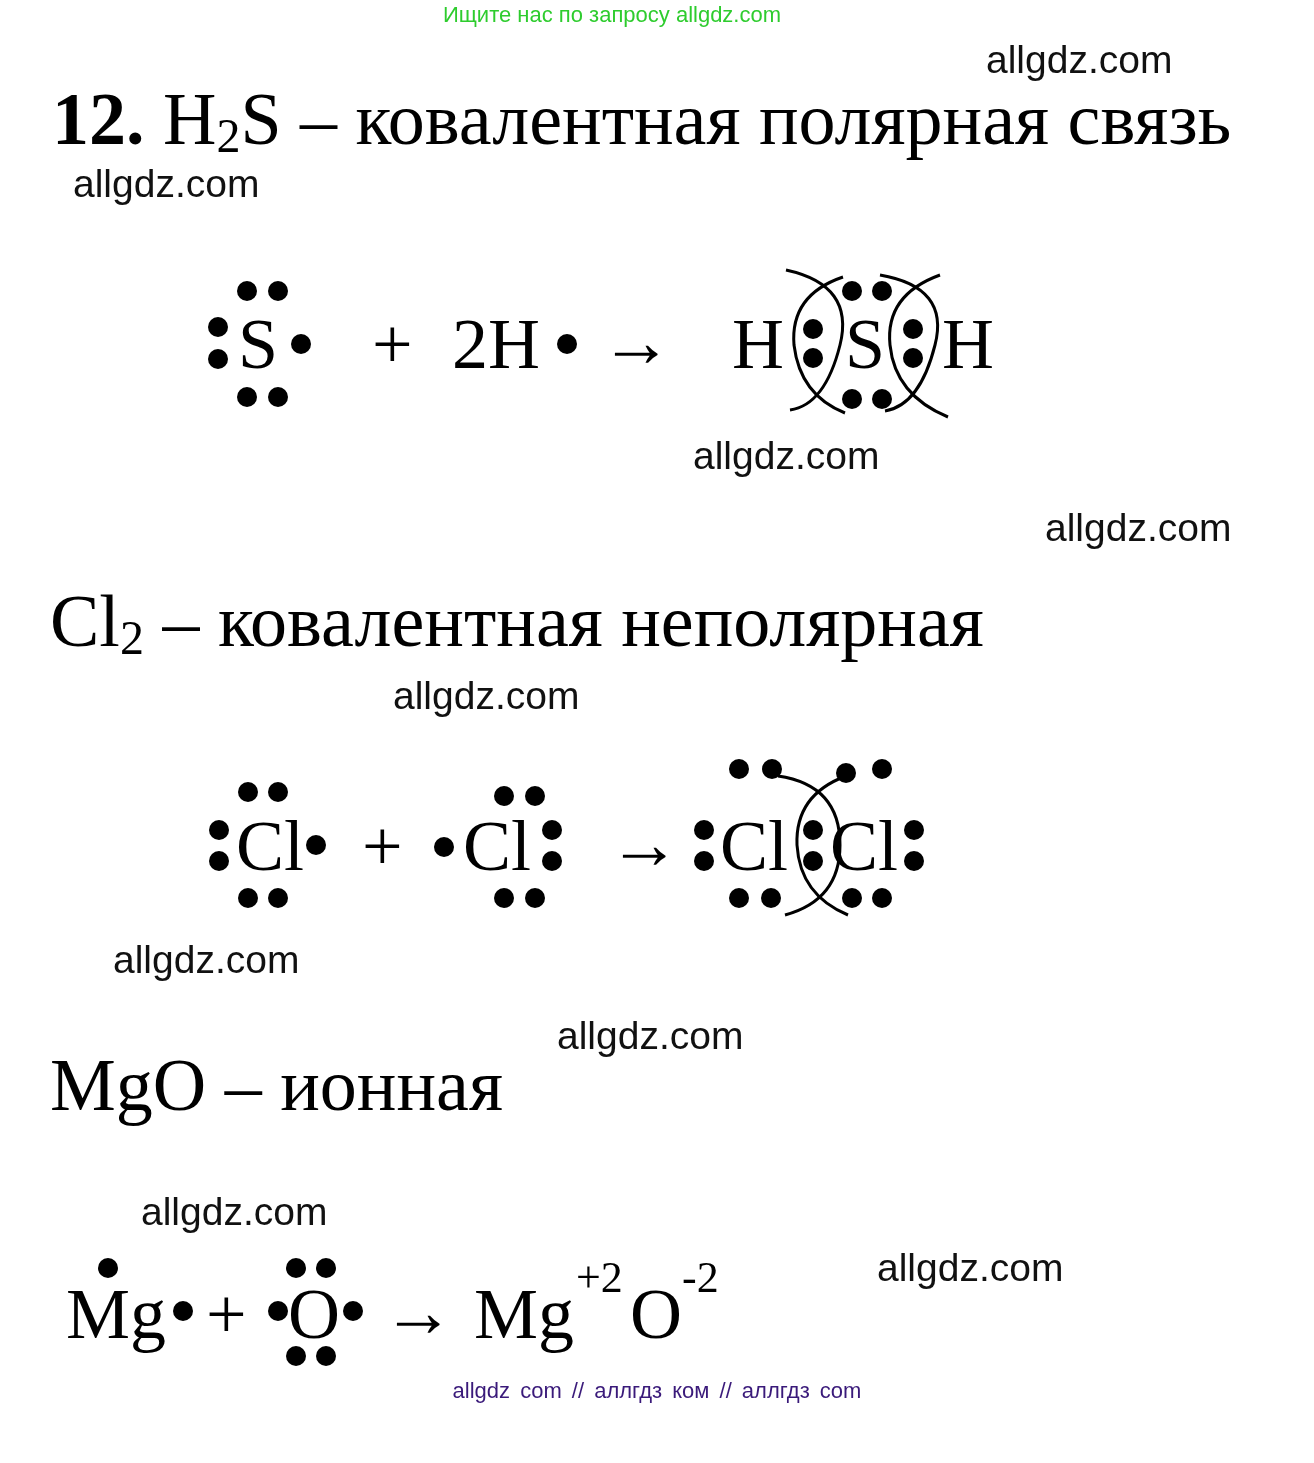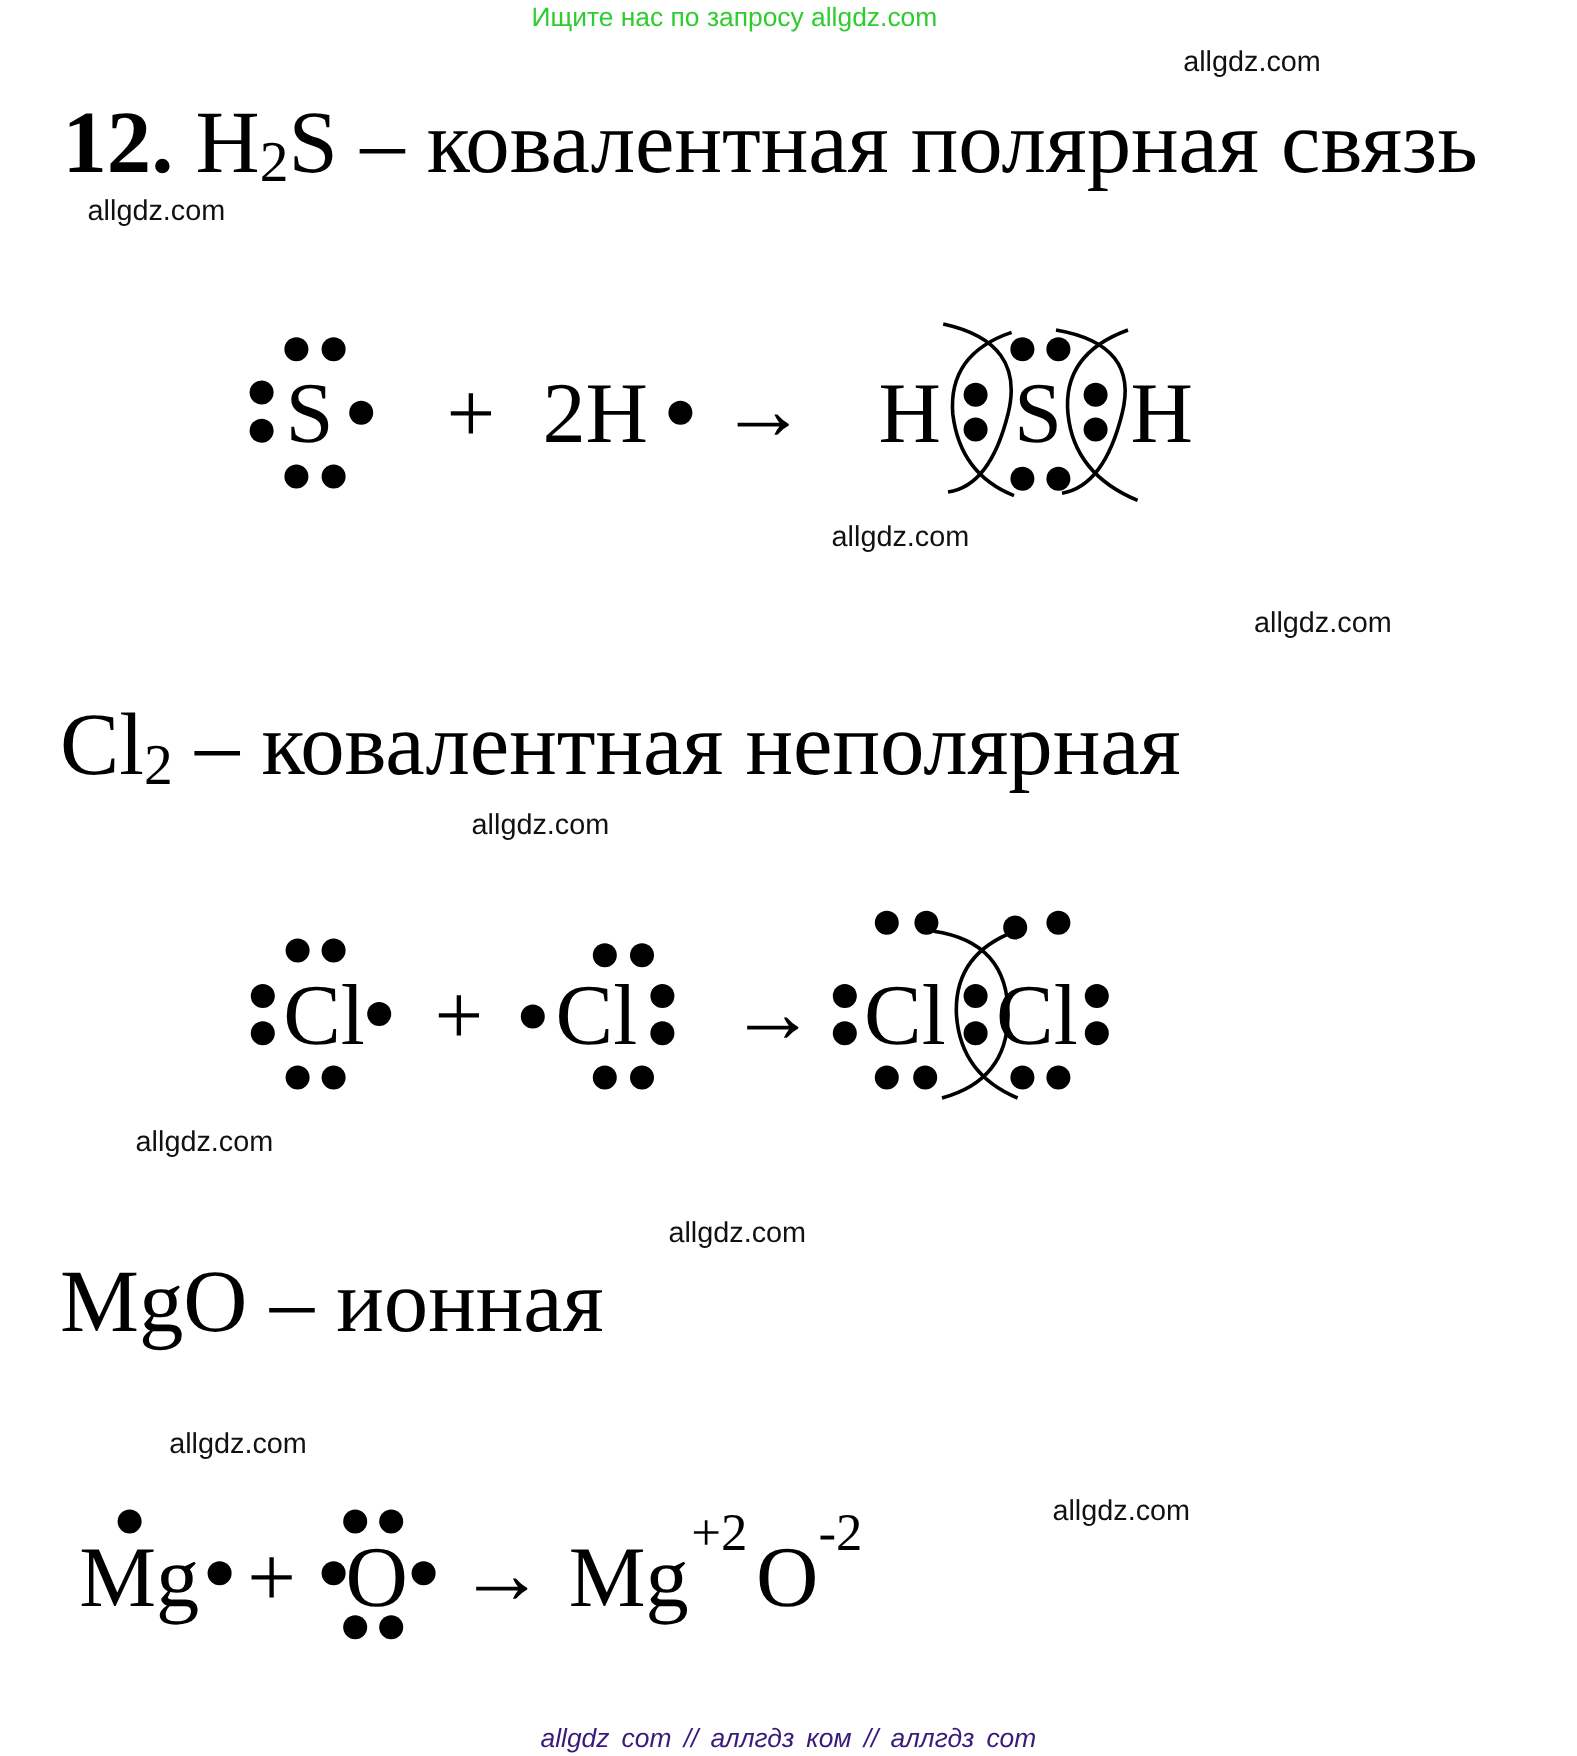--- a/index.html
+++ b/index.html
@@ -1,20 +1,20 @@
 <!DOCTYPE html>
 <html><head>
 <meta charset="utf-8">
 <style>
   html, body { margin: 0; padding: 0; background: #ffffff; }
   body { width: 1314px; height: 1463px; position: relative; overflow: hidden; }
   .abs { position: absolute; white-space: nowrap; }
-  .wm { font-family: "Liberation Sans", sans-serif; font-size: 24px; color: #111111; line-height: 1; }
+  .wm { font-family: "Liberation Sans", sans-serif; font-size: 39px; color: #111111; line-height: 1; }
   .top-banner { font-family: "Liberation Sans", sans-serif; font-size: 22px; color: #2ecc2e; line-height: 1; left: 0; width: 1224px; text-align: center; top: 4px; }
-  .bottom-banner { font-family: "Liberation Sans", sans-serif; font-size: 22px; color: #3a1a7a; line-height: 1; left: 0; width: 1314px; text-align: center; top: 1438px; word-spacing: 4px; font-style: italic; }
+  .bottom-banner { font-family: "Liberation Sans", sans-serif; font-size: 22px; color: #3a1a7a; line-height: 1; left: 0; width: 1314px; text-align: center; top: 1380px; word-spacing: 4px; }
   .serif { font-family: "Liberation Serif", serif; color: #000000; line-height: 1; }
   .heading { font-size: 74px; margin-top: 24px; }
   .num { font-weight: bold; }
   sub.small { font-size: 48px; vertical-align: -8px; line-height: 0; }
   svg text { font-family: "Liberation Serif", serif; fill: #000; }
 </style>
 </head>
 <body>
 
 <div class="abs top-banner">Ищите нас по запросу allgdz.com</div>

